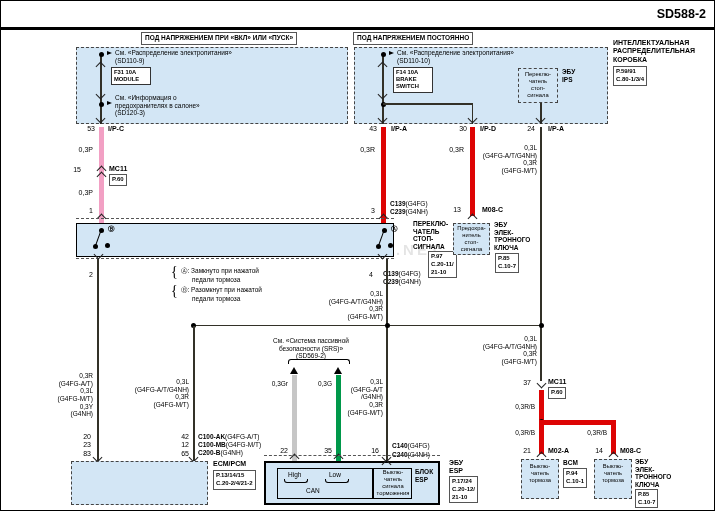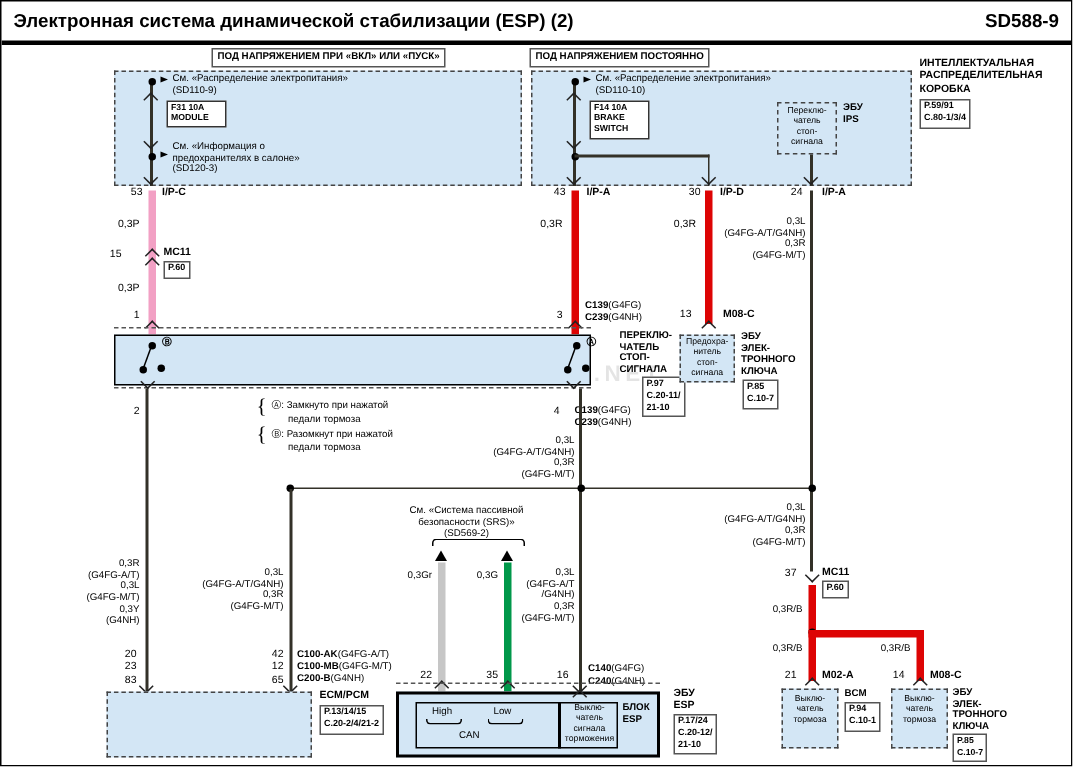--- a/index.html
+++ b/index.html
@@ -29,22 +29,21 @@
   .ub{position:absolute;height:3px;border:1px solid #000;border-top:none;border-radius:0 0 3px 3px;}
   .arm{position:absolute;width:1.4px;background:#000;transform-origin:top center;}
   .rule{position:absolute;left:0;top:26px;width:100%;height:3px;background:#000;}
   .wm{position:absolute;left:232px;top:240px;font:bold 15px "Liberation Sans",sans-serif;letter-spacing:3px;color:#000;opacity:.10;}
 </style>
 </head>
 <body>
 
 <div id="page">
 
-  <div class="t b s12" style="left:8px;top:7px">Электронная система динамической стабилизации (ESP) (2)</div>
-  <div class="t b s12 ra" style="right:8px;top:7px">SD588-9</div>
+  <div class="t b s12 ra" style="right:8px;top:7px">SD588-2</div>
   <div class="rule"></div>
   <div class="wm">HYUNDAI-CRETA.NET</div>
 
   <div class="hdr" style="left:140px;top:31px">ПОД НАПРЯЖЕНИЕМ ПРИ «ВКЛ» ИЛИ «ПУСК»</div>
   <div class="hdr" style="left:352px;top:31px">ПОД НАПРЯЖЕНИЕМ ПОСТОЯННО</div>
 
   <div class="bb" style="left:75px;top:46px;width:272px;height:77px"></div>
   <div class="vw" style="left:99px;top:52px;width:1.6px;height:71px;background:#333128"></div>
   <div class="dot" style="left:97.5px;top:50.5px"></div>
   <div class="arr-r" style="left:106px;top:50px"></div>

